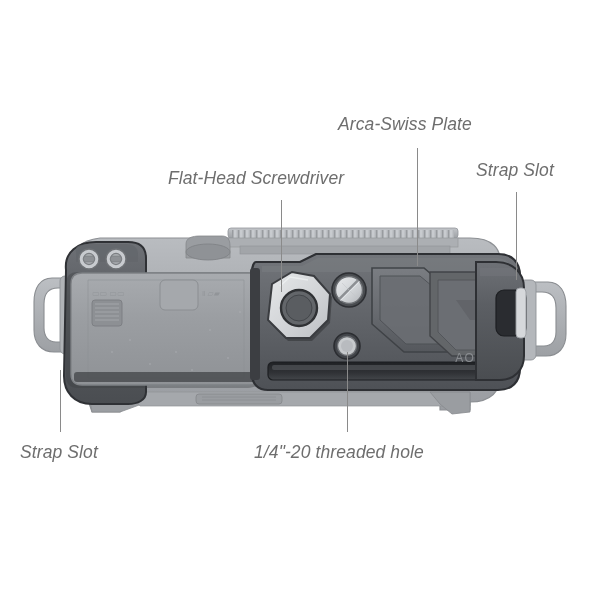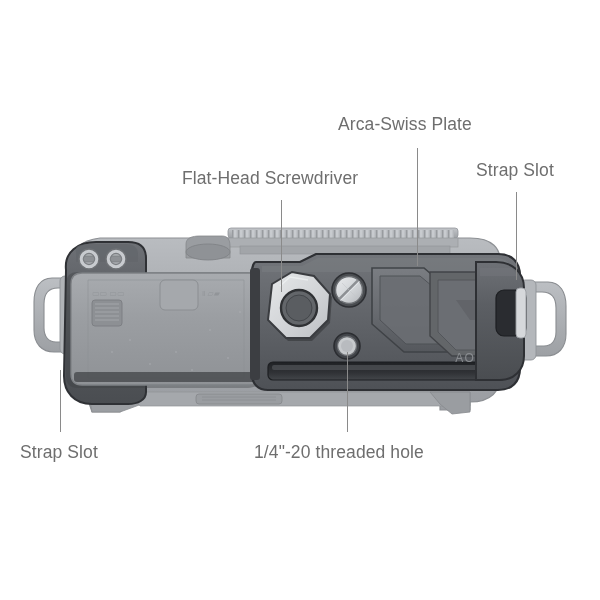--- a/index.html
+++ b/index.html
@@ -20,20 +20,21 @@
   }
   .callout-label {
     position: absolute;
     color: #6e6e6e;
     font-family: "Liberation Sans", sans-serif;
     font-size: 17.5px;
     font-weight: 400;
     letter-spacing: 0.1px;
     white-space: nowrap;
     line-height: 1;
+    font-style: italic;
   }
   .leader {
     position: absolute;
     width: 1px;
     background: #8a8a8a;
   }
   #product {
     position: absolute;
     left: 0;
     top: 0;
@@ -260,21 +261,21 @@
   </svg>
 
   <div class="leader" style="left:417px; top:148px; height:118px;"></div>
   <div class="leader" style="left:281px; top:200px; height:92px;"></div>
   <div class="leader" style="left:516px; top:192px; height:88px;"></div>
   <div class="leader" style="left:60px; top:370px; height:62px;"></div>
   <div class="leader" style="left:347px; top:352px; height:80px;"></div>
 
   <div class="callout-label" style="left:338px; top:116px;">Arca-Swiss Plate</div>
 
-  <div class="callout-label" style="left:182px; top:170px;">Flat-Head Screwdriver</div>
+  <div class="callout-label" style="left:168px; top:170px;">Flat-Head Screwdriver</div>
 
   <div class="callout-label" style="left:476px; top:162px;">Strap Slot</div>
 
   <div class="callout-label" style="left:20px; top:444px;">Strap Slot</div>
 
   <div class="callout-label" style="left:254px; top:444px;">1/4"-20 threaded hole</div>
 
 </div>
 
 </body></html>

